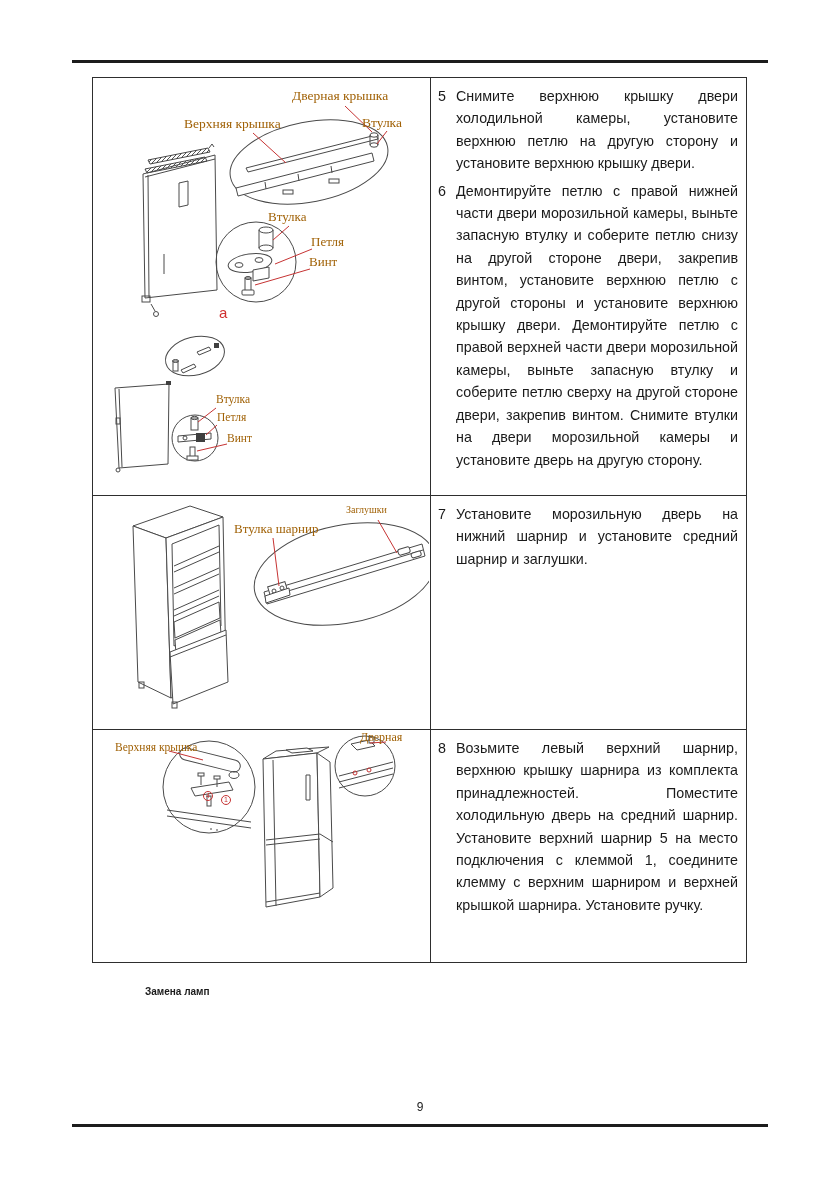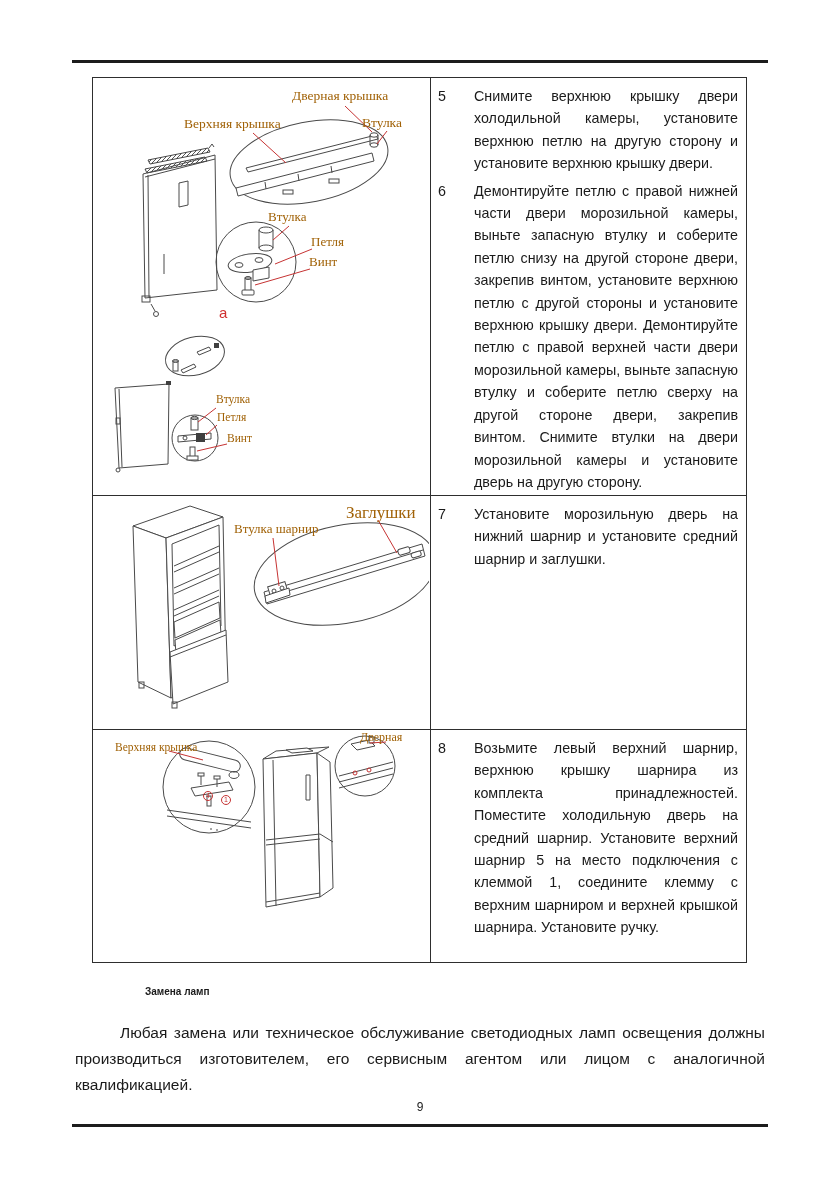--- a/index.html
+++ b/index.html
@@ -16,21 +16,21 @@
   td.fig-cell { width:338px; position:relative; }
   td.txt-cell { width:316px; }
   .cellclip { overflow:hidden; position:relative; }
   .clip1 { height:417px; }
   .clip2 { height:233px; }
   .clip3 { height:232px; }
   .txt-inner { padding:7px 8px 4px 7px; }
 
   .step { display:flex; margin-bottom:5px; }
   .step-num { flex:0 0 14px; font-size:14.3px; line-height:22.4px; }
-  .step-text { flex:1; margin-left:22px; font-size:14.3px; line-height:22.4px; text-align:justify; }
+  .step-text { flex:1; margin-left:4px; font-size:14.3px; line-height:22.4px; text-align:justify; }
 
   .fig { position:absolute; inset:0; }
   .fig svg { position:absolute; left:0; top:0; }
   .fig-label { position:absolute; font-family:"Liberation Serif",serif; color:#a16207; white-space:nowrap; line-height:1.1; }
   .marker-a { position:absolute; font-family:"Liberation Sans",sans-serif; font-size:15px; color:#d03030; }
   .circ-mark { position:absolute; width:10px; height:10px; border:1px solid #c63333; border-radius:50%; color:#c63333; font-size:7px; line-height:8px; text-align:center; font-family:"Liberation Sans",sans-serif; }
 
   svg .ln { stroke:#4a4a4a; stroke-width:1; fill:none; }
   svg .fw { stroke:#4a4a4a; stroke-width:1; fill:#ffffff; }
   svg .dk { fill:#3f3f3f; stroke:none; }
@@ -201,21 +201,21 @@
             <circle class="ln" cx="189" cy="92" r="2"></circle>
             <polygon class="fw" points="172,100 196,92 197,99 173,107"></polygon>
 
             <rect class="fw" x="305" y="52" width="12" height="6" rx="2" transform="rotate(-17 311 55)"></rect>
             <rect class="fw" x="318" y="56" width="10" height="5" rx="2" transform="rotate(-17 323 58)"></rect>
 
             <line class="red" x1="180" y1="42" x2="186" y2="90"></line>
             <line class="red" x1="285" y1="24" x2="304" y2="57"></line>
           </svg>
           <span class="fig-label" style="left:141px;top:26px;font-size:13px">Втулка шарнир</span>
-          <span class="fig-label" style="left:253px;top:8px;font-size:17px">Заглушки</span>
+          <span class="fig-label" style="left:253px;top:8px;font-size:10px">Заглушки</span>
         </div>
         </div>
       </td>
       <td class="txt-cell">
         <div class="cellclip clip2">
               <div class="txt-inner">
           <div class="step">
             <span class="step-num">7</span>
             <p class="step-text">Установите морозильную дверь на нижний шарнир и установите средний шарнир и заглушки.</p>
           </div>
@@ -283,18 +283,17 @@
             <p class="step-text">Возьмите левый верхний шарнир, верхнюю крышку шарнира из комплекта принадлежностей. Поместите холодильную дверь на средний шарнир. Установите верхний шарнир 5 на место подключения с клеммой 1, соедините клемму с верхним шарниром и верхней крышкой шарнира. Установите ручку.</p>
           </div>
         </div>
             </div>
       </td>
     </tr>
   </tbody>
     </table>
 
   <div class="sec-heading">Замена ламп</div>
-  <p class="sec-body">Любая замена или техническое обслуживание светодиодных ламп освещения должны производиться изготовителем, его сервисным агентом или лицом с аналогичной квалификацией.</p>
 
   <div class="page-num">9</div>
   <div class="rule rule-bottom"></div>
 
 </div>
 
 </body></html>

